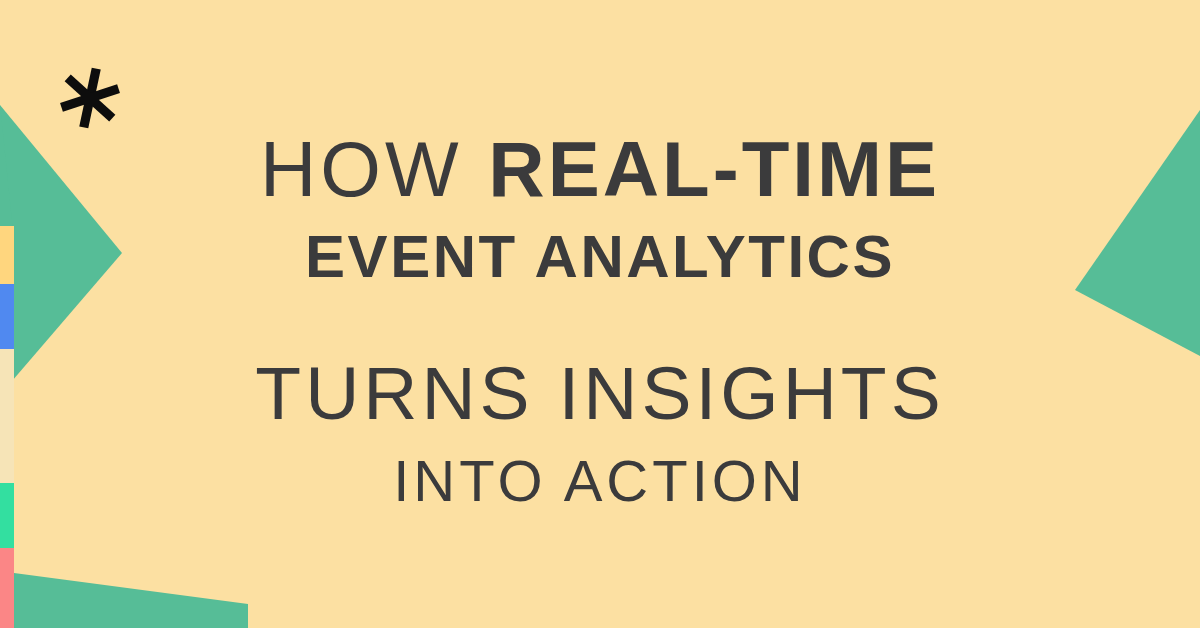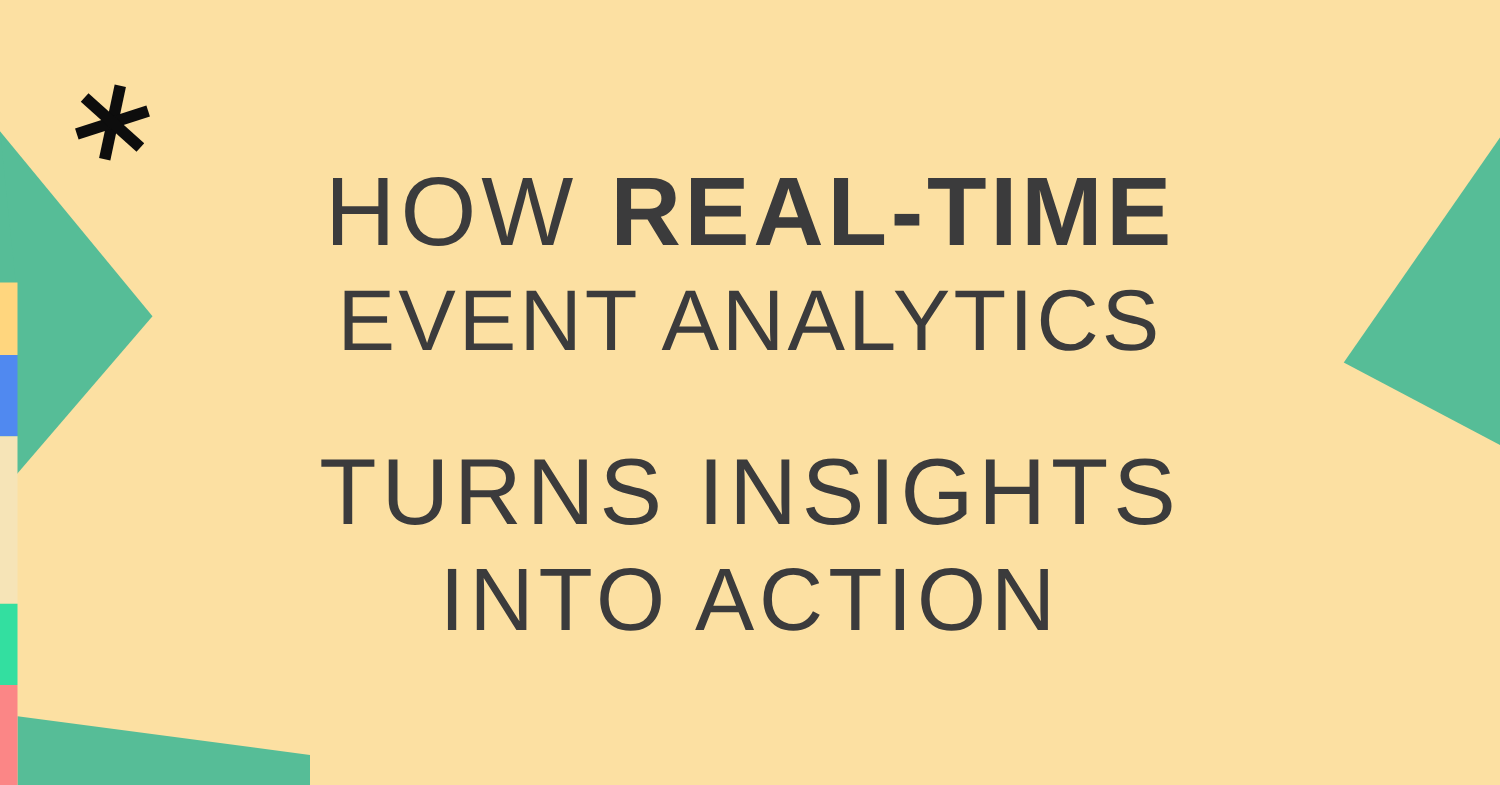--- a/index.html
+++ b/index.html
@@ -63,23 +63,23 @@
     font-size: 78px;
     line-height: 88px;
     letter-spacing: 3.5px;
     white-space: nowrap;
     text-align: center;
     font-stretch: condensed;
   }
   .hl-light { font-weight: 400; }
   .hl-bold  { font-weight: 700; letter-spacing: 3px; }
   #hl-line-1 { letter-spacing: 4px; }
-  #hl-line-2 { font-weight: 400; letter-spacing: 2.5px; font-size: 69px; }
+  #hl-line-2 { font-weight: 700; letter-spacing: 2.5px; font-size: 60px; }
   #hl-line-3 { font-weight: 400; letter-spacing: 4px; font-size: 75px; margin-top: 48px; }
-  #hl-line-4 { font-weight: 400; letter-spacing: 4px; font-size: 71px; }
+  #hl-line-4 { font-weight: 400; letter-spacing: 4px; font-size: 58px; }
 </style>
 </head>
 <body>
 
 <div id="poster">
 
   <svg id="bg-shapes" viewBox="0 0 1200 628" preserveAspectRatio="none">
 
     <polygon points="0,105 122,253 0,395" fill="#56bd97"></polygon>
 

